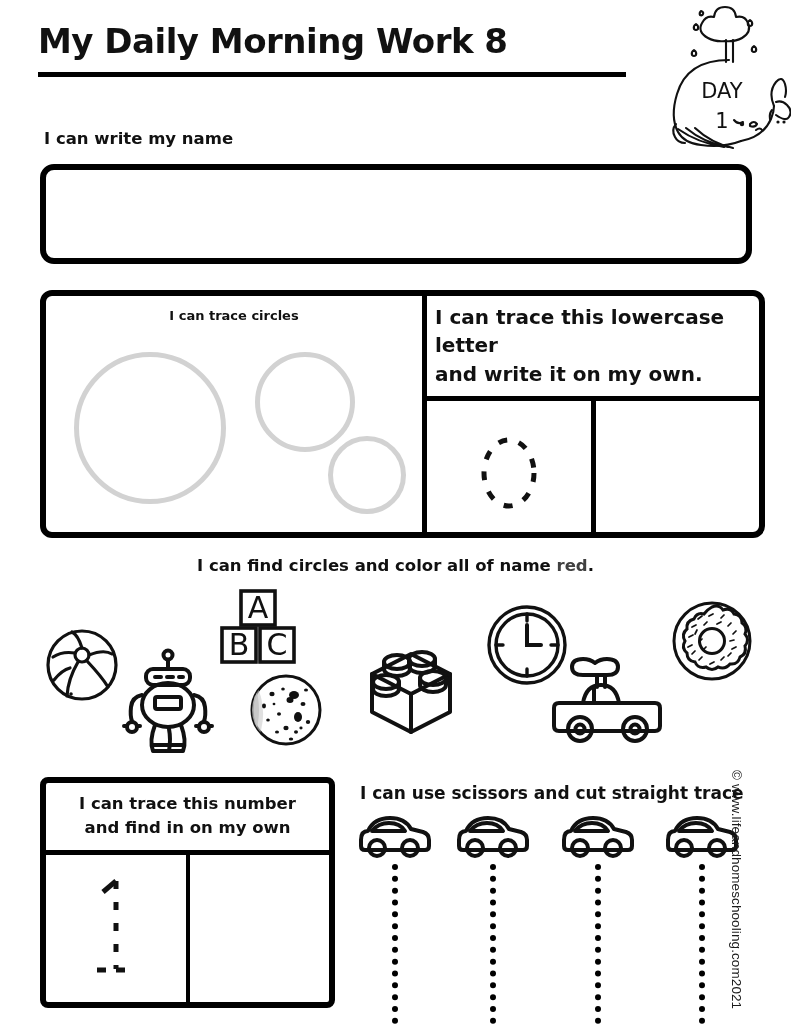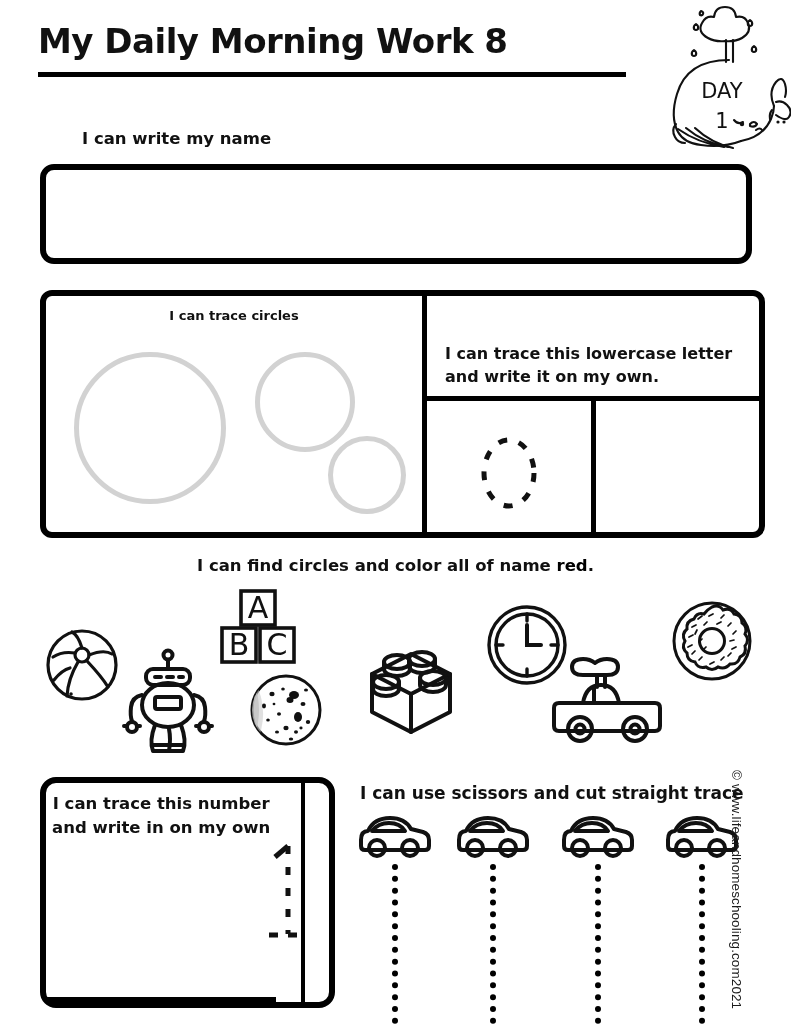--- a/index.html
+++ b/index.html
@@ -55,21 +55,20 @@
     font-family: "DejaVu Sans", sans-serif;
     font-weight: 700;
     color: #111;
   }
 
   .name-label {
     position: absolute;
     left: 44px;
     top: 129px;
     font-size: 16.5px;
-    margin-left: 38px;
   }
   .name-box {
     position: absolute;
     left: 40px;
     top: 164px;
     width: 712px;
     height: 100px;
     border: 6px solid #000;
     border-radius: 14px;
     box-sizing: border-box;
@@ -116,25 +115,24 @@
 
   .letter-pane {
     position: relative;
     flex: 1;
     display: flex;
     flex-direction: column;
     box-sizing: border-box;
   }
   .letter-head {
     border-bottom: 5px solid #000;
-    padding: 7px 8px 8px 18px;
-    font-size: 16px;
+    padding: 7px 8px 8px 8px;
+    font-size: 20px;
     line-height: 1.42;
     box-sizing: border-box;
-    margin-top: 40px;
   }
   .letter-cells {
     flex: 1;
     display: flex;
   }
   .letter-cell {
     flex: 1;
     position: relative;
   }
   .letter-cell.first { border-right: 5px solid #000; }
@@ -148,45 +146,45 @@
 
   
   .find-line {
     position: absolute;
     left: 0;
     top: 556px;
     width: 791px;
     text-align: center;
     font-size: 16.5px;
   }
-  .red-word { color: #000000; }
+  .red-word { color: #404040; }
 
   
   .objects {
     position: absolute;
     left: 0;
     top: 585px;
     width: 791px;
     height: 190px;
   }
   .obj { position: absolute; }
 
   
   .num-box {
     position: absolute;
     left: 40px;
     top: 777px;
     width: 295px;
     height: 231px;
     border: 6px solid #000;
-    border-radius: 16px;
+    border-radius: 8px;
     box-sizing: border-box;
     background: #fff;
     display: flex;
-    flex-direction: row;
+    flex-direction: column;
   }
   .num-head {
     border-bottom: 5px solid #000;
     padding: 9px 6px 10px 6px;
     text-align: center;
     font-size: 16.5px;
     line-height: 1.45;
     box-sizing: border-box;
   }
   .num-cells {
@@ -478,21 +476,21 @@
             <path d="M31 45 l3 -3"></path>
         </g>
       </svg>
     </div>
 
   </div>
 
   <div class="num-box">
     <div class="num-head prompt">
       <div>I can trace this number</div>
-      <div>and write in on my own</div>
+      <div>and find in on my own</div>
     </div>
     <div class="num-cells">
       <div class="num-cell first">
         <div class="glyph-holder">
           <svg width="62" height="110" viewBox="0 0 62 110">
             <g fill="none" stroke="#111" stroke-width="5" stroke-linecap="butt" stroke-dasharray="8 13">
               <path d="M31 8 L31 96"></path>
             </g>
             <path d="M18 19 L31 8" fill="none" stroke="#111" stroke-width="5" stroke-linecap="butt"></path>
             <path d="M12 97 L50 97" fill="none" stroke="#111" stroke-width="5" stroke-linecap="butt" stroke-dasharray="9 10"></path>

